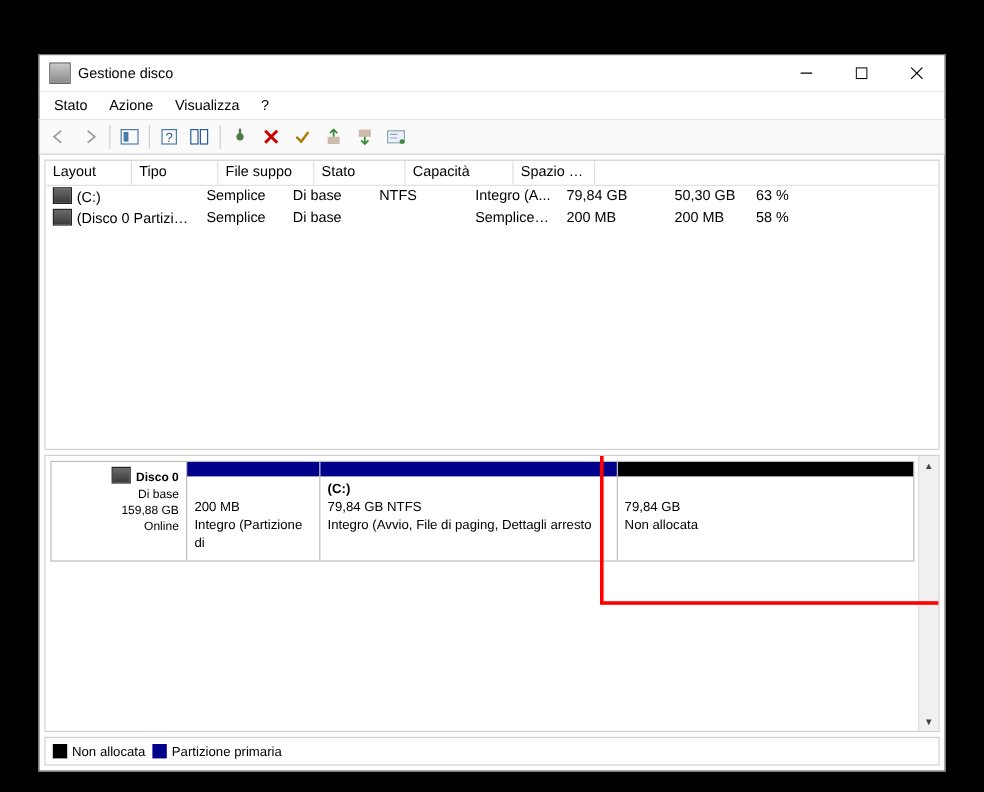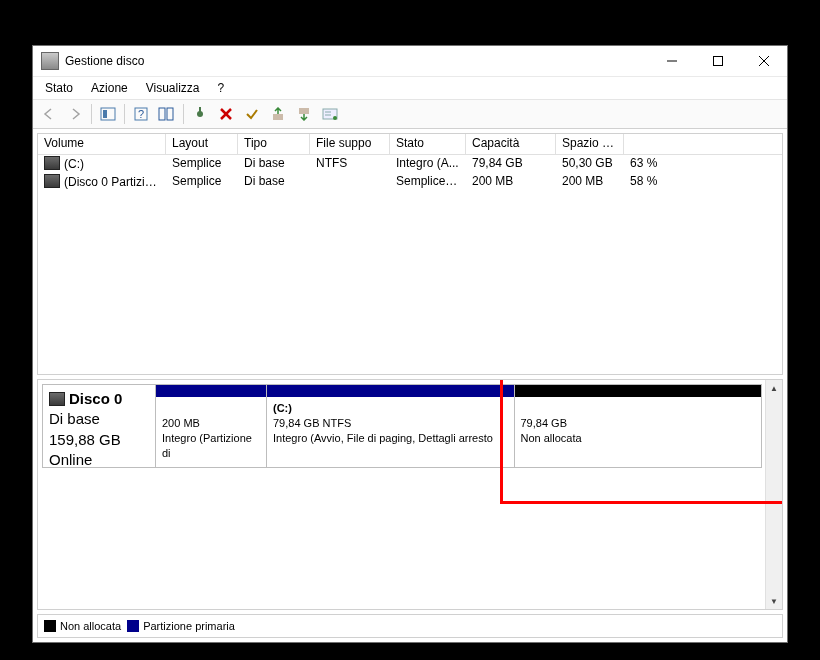--- a/index.html
+++ b/index.html
@@ -181,22 +181,23 @@
 .diskrow {
   display: flex;
   border: 1px solid #bdbdbd;
   margin: 4px;
   height: 82px;
 }
 .disk-info {
   width: 100px;
   border-right: 1px solid #bdbdbd;
   padding: 4px 6px;
-  font-size: 15px;
+  font-size: 10px;
   line-height: 1.35;
+  text-align: right;
 }
 .disk-info .disk-icon {
   display:inline-block;
   width:14px;height:12px;
   background: linear-gradient(#6b6b6b,#3a3a3a);
   border:1px solid #222;
   margin-right:4px;
   vertical-align:-2px;
 }
 .partitions {
@@ -348,21 +349,20 @@
           <rect x="1" y="2" width="14" height="10" fill="#eef" stroke="#8aa"></rect>
           <line x1="3" y1="5" x2="9" y2="5" stroke="#8aa"></line>
           <line x1="3" y1="8" x2="9" y2="8" stroke="#8aa"></line>
           <circle cx="13" cy="11" r="2" fill="#3a8a3a"></circle>
         </svg>
       </div>
   </div>
 
   <div class="list">
     <div class="list-head">
-      <div class="col w0">Volume</div>
       <div class="col w1">Layout</div>
       <div class="col w2">Tipo</div>
       <div class="col w3">File suppo</div>
       <div class="col w4">Stato</div>
       <div class="col w5">Capacità</div>
       <div class="col w6">Spazio d...</div>
     </div>
     <div class="list-row">
       <div class="cell w0"><span class="vol-icon"></span><span>(C:)</span></div>
       <div class="cell w1">Semplice</div>

